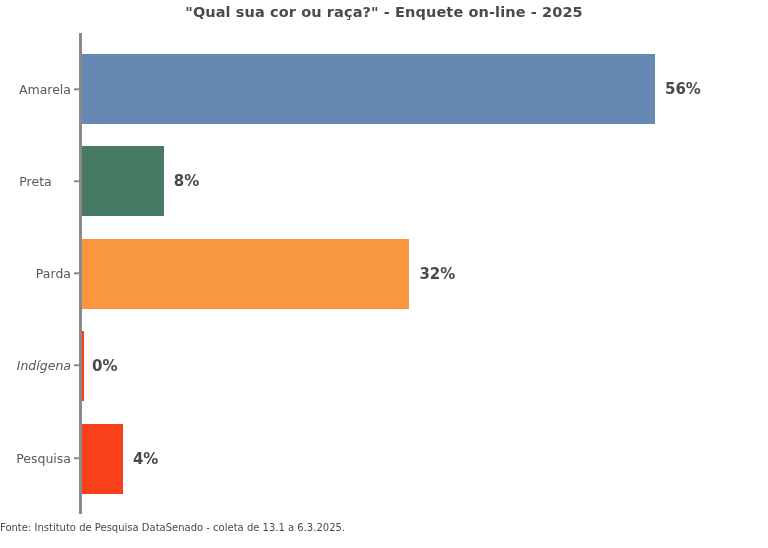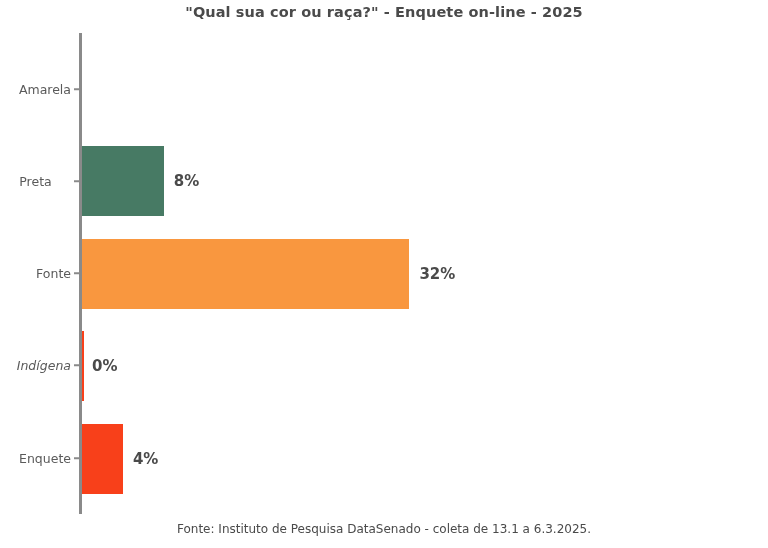--- a/index.html
+++ b/index.html
@@ -96,22 +96,21 @@
     background: #8a8a8a;
     transform: translateY(-50%);
   }
 
   
   #chart-source {
     position: absolute;
     left: 0;
     top: 522px;
     width: 768px;
-    text-align: center;
-    font-size: 12px;
+    font-size: 10px;
     color: #4a4a4a;
     white-space: nowrap;
   }
 </style>
 </head>
 <body>
 
 <div id="chart-figure">
 
   <div id="chart-title">"Qual sua cor ou raça?" - Enquete on-line - 2025</div>
@@ -119,29 +118,33 @@
   <div id="y-axis-spine"></div>
 
   <div id="plot-area"></div>
 
   <div class="y-tick-label" style="top:89px;">Amarela</div>
   <div class="y-tick-mark" style="top:89px;"></div>
 
   <div class="y-tick-label" style="top:181px;text-align:center;">Preta</div>
   <div class="y-tick-mark" style="top:181px;"></div>
 
-  <div class="y-tick-label" style="top:273px;">Fonte</div>
+  <div class="y-tick-label" style="top:273px;">Parda</div>
   <div class="y-tick-mark" style="top:273px;"></div>
 
   <div class="y-tick-label" style="top:365px;font-style:italic;">Indígena</div>
   <div class="y-tick-mark" style="top:365px;"></div>
 
-  <div class="y-tick-label" style="top:458px;">Enquete</div>
+  <div class="y-tick-label" style="top:458px;">Pesquisa</div>
   <div class="y-tick-mark" style="top:458px;"></div>
 
+  <div class="bar-row" style="left:82px; top:54px; height:70px; width:686px;">
+    <div class="bar" id="bar-branca" style="width: 573px; background: rgb(102, 137, 180); border: 1px solid rgb(102, 137, 180);"></div>
+    <div class="bar-value" id="val-branca" style="left: 583px;">56%</div>
+  </div>
 
   <div class="bar-row" style="left:82px; top:146px; height:70px; width:686px;">
     <div class="bar" id="bar-preta" style="width: 81.8571px; background: rgb(71, 122, 100); border: 1px solid rgb(71, 122, 100);"></div>
     <div class="bar-value" id="val-preta" style="left: 91.8571px;">8%</div>
   </div>
 
   <div class="bar-row" style="left:82px; top:239px; height:70px; width:686px;">
     <div class="bar" id="bar-parda" style="width: 327.429px; background: rgb(249, 151, 63); border: 1px solid rgb(249, 151, 63);"></div>
     <div class="bar-value" id="val-parda" style="left: 337.429px;">32%</div>
   </div>

